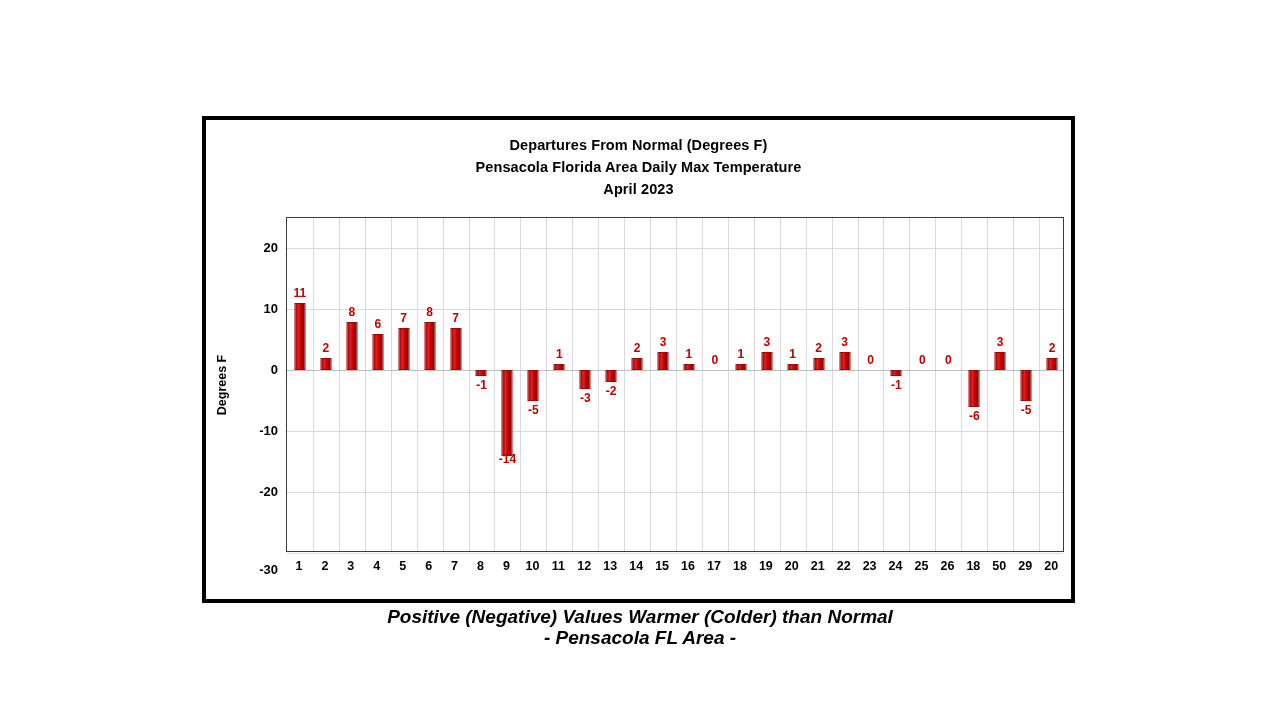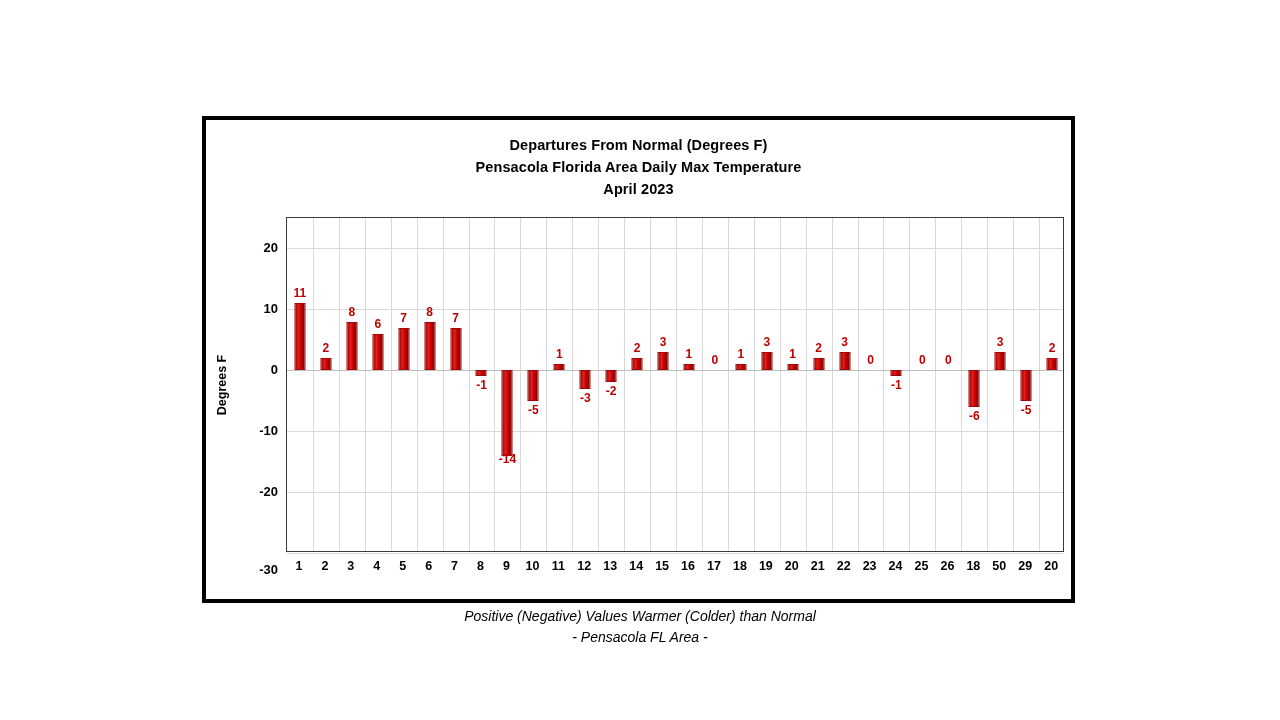--- a/index.html
+++ b/index.html
@@ -179,22 +179,22 @@
     width: 1280px;
     text-align: center;
   }
   .cap-1 {
     font-size: 13.5px;
     font-weight: bold;
     color: #000000;
     line-height: 21px;
   }
   .cap-2, .cap-3 {
-    font-size: 14px;
-    font-weight: normal;
+    font-size: 19px;
+    font-weight: bold;
     font-style: italic;
     color: #000000;
     line-height: 21px;
   }
 </style>
 </head>
 <body>
 
 <div id="chart-frame">
 

